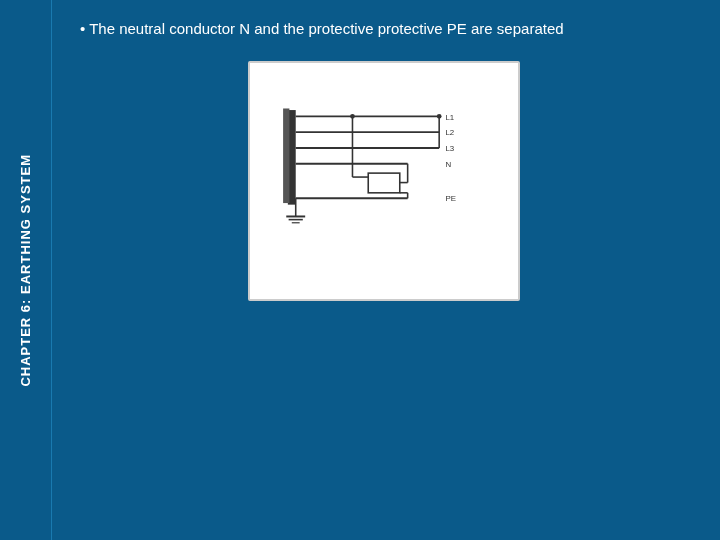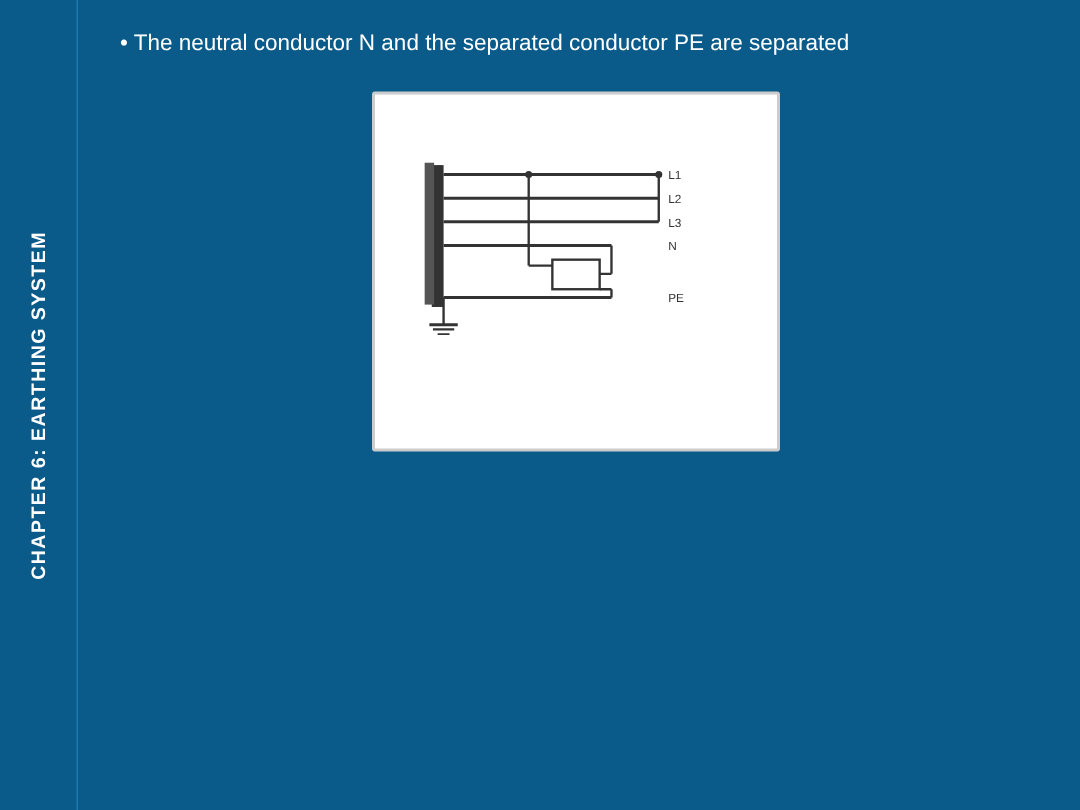--- a/index.html
+++ b/index.html
@@ -78,21 +78,21 @@
   </style>
 </head>
 <body>
 
 <div class="sidebar">
   <span class="sidebar-text">CHAPTER 6: EARTHING SYSTEM</span>
 </div>
 
 <div class="main-content">
 
-  <div class="bullet-point">• The  neutral  conductor  N  and  the  separated conductor PE are separated</div>
+  <div class="bullet-point">• The  neutral  conductor  N  and  the  protective protective PE are separated</div>
 
   <div class="diagram-container">
     <svg class="diagram-svg" viewBox="0 0 340 240" xmlns="http://www.w3.org/2000/svg">
 
       <rect width="340" height="240" fill="white"></rect>
 
       <rect x="48" y="30" width="10" height="120" fill="#333333"></rect>
 
       <line x1="58" y1="38" x2="240" y2="38" stroke="#333333" stroke-width="2.5"></line>
 

